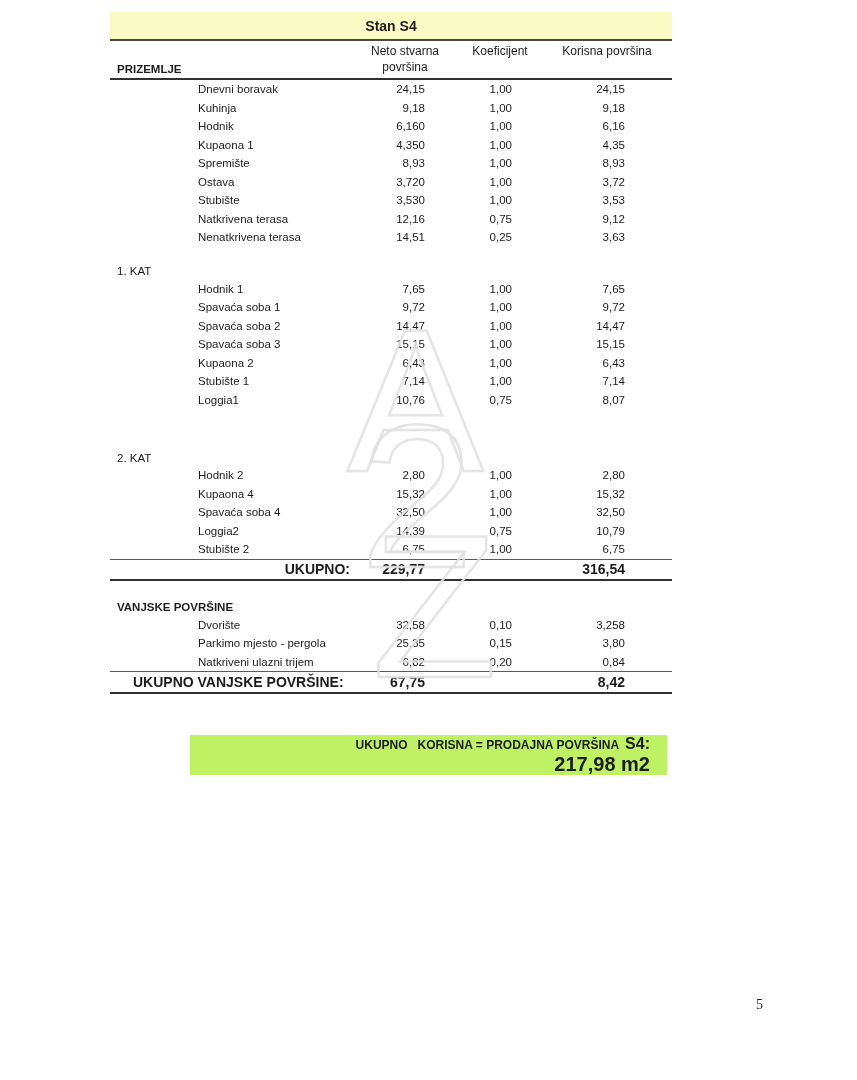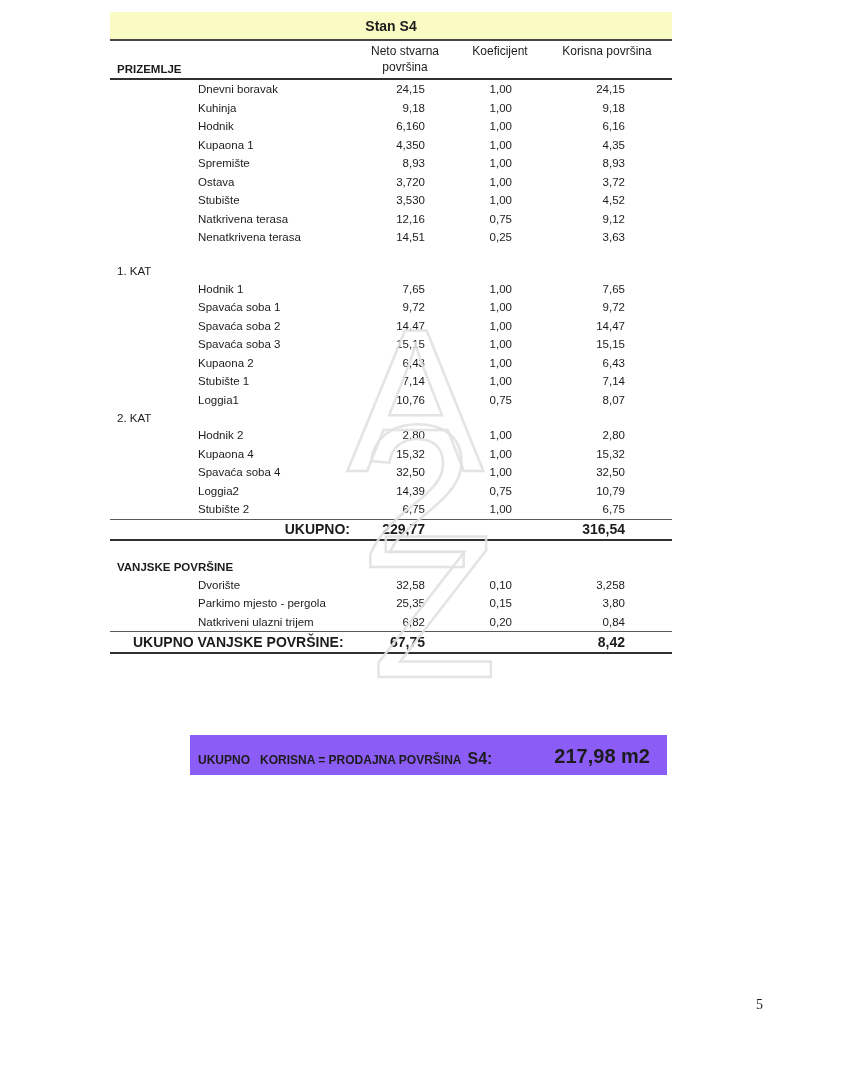--- a/index.html
+++ b/index.html
@@ -20,21 +20,21 @@
   .hdr-korisna{left:497px;}
   .sec-inline{position:absolute;left:7px;bottom:3px;font-weight:bold;font-size:11.5px;}
   
   .row{display:grid;grid-template-columns:240px 75px 87px 160px;height:18.5px;align-items:center;font-size:11.5px;}
   .c{white-space:nowrap;}
   .c0{padding-left:88px;}
   .c1,.c2{text-align:right;}
   .c3{text-align:right;padding-right:47px;}
   .sec-label{font-weight:normal;font-size:11.5px;padding-left:7px;display:flex;align-items:center;}
   .sec-label.kat1{height:18px;margin-top:15px;}
-  .sec-label.kat2{height:17px;}
+  .sec-label.kat2{height:17px;margin-top:40px;}
   
   .total-row{display:grid;grid-template-columns:240px 75px 87px 160px;height:19px;align-items:center;
     border-top:1px solid #5a5a5a;border-bottom:2px solid #303030;font-weight:bold;font-size:14px;}
   .total-row .t-label{text-align:right;white-space:nowrap;}
   .total-row .c1{text-align:right;}
   .total-row .c3{text-align:right;padding-right:47px;}
   .outdoor-label{font-weight:bold;font-size:11.5px;padding-left:7px;height:18px;margin-top:17px;display:flex;align-items:center;}
   .outdoor-total{height:20px;}
   .outdoor-total .t-label{text-align:left;padding-left:23px;}
   
@@ -112,21 +112,21 @@
     <div class="c c0">Ostava</div>
     <div class="c c1">3,720</div>
     <div class="c c2">1,00</div>
     <div class="c c3">3,72</div>
   </div>
 
   <div class="row">
     <div class="c c0">Stubište</div>
     <div class="c c1">3,530</div>
     <div class="c c2">1,00</div>
-    <div class="c c3">4,52</div>
+    <div class="c c3">3,53</div>
   </div>
 
   <div class="row">
     <div class="c c0">Natkrivena terasa</div>
     <div class="c c1">12,16</div>
     <div class="c c2">0,75</div>
     <div class="c c3">9,12</div>
   </div>
 
   <div class="row">
@@ -260,21 +260,21 @@
 
   <div class="total-row outdoor-total">
     <div class="c t-label">UKUPNO VANJSKE POVRŠINE:</div>
     <div class="c c1">67,75</div>
     <div class="c c2"></div>
     <div class="c c3">8,42</div>
   </div>
 
 </div>
 
-<div class="band band-bottom" style="background: #8b5cf6;">
+<div class="band band-bottom" style="background: #bef264; flex-direction: column;">
   <span class="summary-left"><span>UKUPNO   KORISNA = PRODAJNA POVRŠINA</span><span class="summary-s4">S4:</span></span>
   <span class="summary-value">217,98 m2</span>
 </div>
 
 <div class="wm wm-a">A</div>
 <div class="wm wm-2">2</div>
 <div class="wm wm-z">Z</div>
 
 <div class="page-num">5</div>
 

